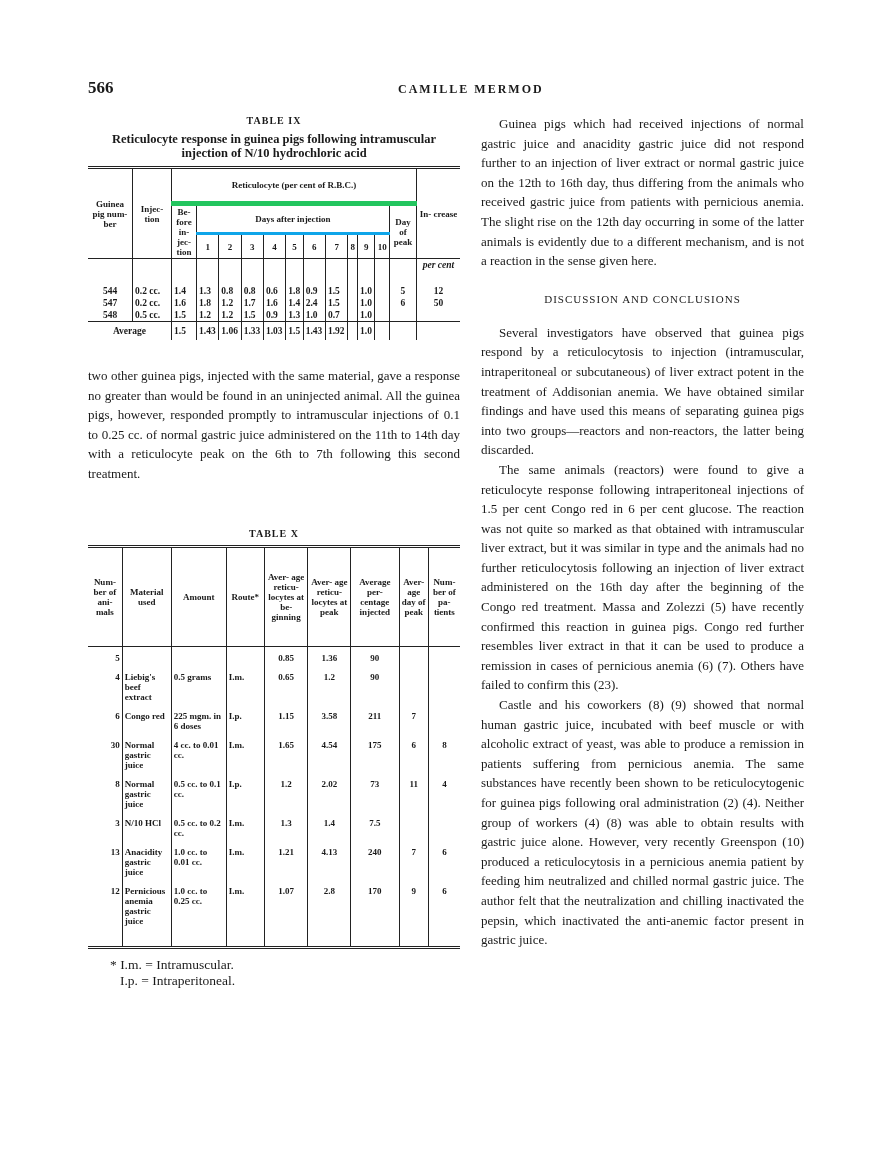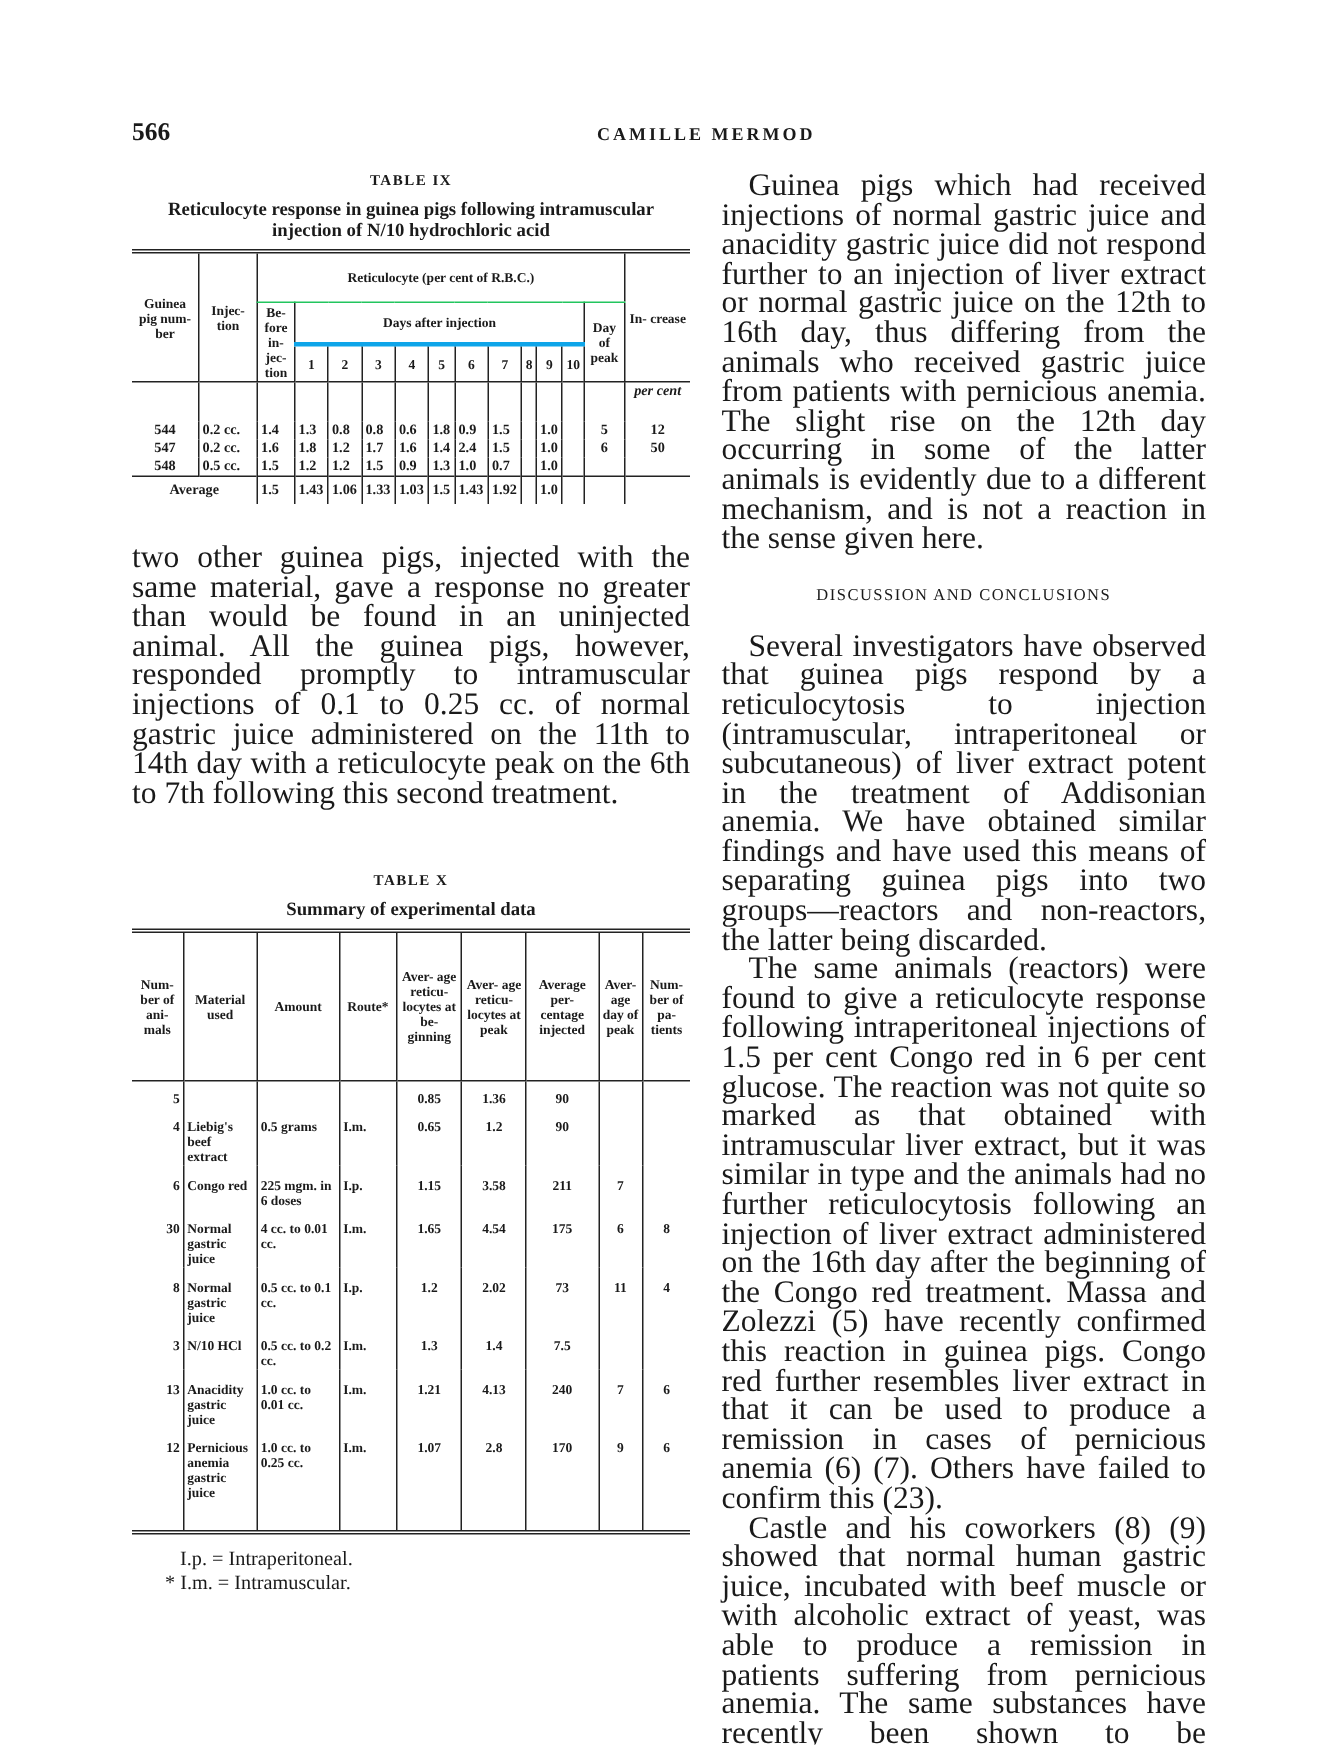--- a/index.html
+++ b/index.html
@@ -14,42 +14,42 @@
   .rule-double { border-top: 3px double #222; }
   table.data { border-collapse: collapse; width: 100%; font-size: 9px; font-weight: bold; line-height: 10px; }
   table.data th, table.data td { padding: 1px 2px; vertical-align: top; }
   table.data th { font-weight: bold; text-align: center; vertical-align: middle; }
   .vl { border-left: 1.5px solid #222; }
   .hb { border-bottom: 1.5px solid #222; }
   .ht { border-top: 1.5px solid #222; }
   .num { text-align: right; }
   .ctr { text-align: center; }
   .lft { text-align: left; }
-  .body-text { font-size: 21px; line-height: 19.6px; text-align: justify; margin: 0; }
+  .body-text { font-size: 13px; line-height: 19.6px; text-align: justify; margin: 0; }
   .indent { text-indent: 18px; }
   .section-head { text-align: center; font-size: 11px; letter-spacing: 1px; margin: 22px 0 18px 0; }
   .footnote { font-size: 13.5px; line-height: 16px; margin-top: 8px; padding-left: 22px; }
   .t9 td { font-size: 9.5px; }
 </style>
 </head>
 <body>
 
 <div class="page-number">566</div>
 <div class="running-head">CAMILLE MERMOD</div>
 
 <div class="col-left">
   <div class="table-label">TABLE IX</div>
   <div class="table-caption">Reticulocyte response in guinea pigs following intramuscular injection of N/10 hydrochloric acid</div>
   <div class="rule-double"></div>
   <table class="data t9" id="t9">
     <thead>
       <tr>
         <th rowspan="3" class="hb" style="width:40px">Guinea pig num- ber</th>
         <th rowspan="3" class="hb vl" style="width:34px">Injec- tion</th>
-        <th colspan="12" class="vl" style="height:30px; border-bottom:1px solid #22c55e"><span style="font-style:normal">Reticulocyte (per cent of R.B.C.)</span></th>
+        <th colspan="12" class="vl" style="height:30px; border-bottom:5px solid #22c55e"><span style="font-style:normal">Reticulocyte (per cent of R.B.C.)</span></th>
         <th rowspan="3" class="hb vl">In- crease</th>
       </tr>
       <tr>
         <th rowspan="2" class="hb vl" style="width:20px">Be- fore in- jec- tion</th>
         <th colspan="10" class="vl" style="height:24px; border-bottom:3px solid #0ea5e9">Days after injection</th>
         <th rowspan="2" class="hb vl" style="width:22px">Day of peak</th>
       </tr>
       <tr id="t9-days">
           <th class="hb vl">1</th>
           <th class="hb vl">2</th>
@@ -149,21 +149,20 @@
           <td class="ht vl" style="padding: 4px 2px;"></td>
         </tr>
       </tbody>
   </table>
 
   <div style="height:26px"></div>
   <p class="body-text">two other guinea pigs, injected with the same material, gave a response no greater than would be found in an uninjected animal.  All the guinea pigs, however, responded promptly to intramuscular injections of 0.1 to 0.25 cc. of normal gastric juice administered on the 11th to 14th day with a reticulocyte peak on the 6th to 7th following this second treatment.</p>
 
   <div style="height:44px"></div>
   <div class="table-label">TABLE X</div>
-  <div class="table-caption">Summary of experimental data</div>
   <div class="rule-double"></div>
   <table class="data" id="t10">
     <thead>
         <tr id="t10-head">
           <th class="hb" style="width: 34px; height: 96px;">Num- ber of ani- mals</th>
           <th class="hb vl" style="width: 46px; height: 96px;">Material used</th>
           <th class="hb vl" style="width: 60px; height: 96px;">Amount</th>
           <th class="hb vl" style="width: 36px; height: 96px;">Route*</th>
           <th class="hb vl" style="width: 44px; height: 96px;">Aver- age reticu- locytes at be- ginning</th>
           <th class="hb vl" style="width: 44px; height: 96px;">Aver- age reticu- locytes at peak</th>
@@ -258,22 +257,22 @@
           <td class="ctr vl" style="padding-top: 8px; padding-bottom: 20px; margin-left: 12px;">1.07</td>
           <td class="ctr vl" style="padding-top: 8px; padding-bottom: 20px;">2.8</td>
           <td class="ctr vl" style="padding-top: 8px; padding-bottom: 20px;">170</td>
           <td class="ctr vl" style="padding-top: 8px; padding-bottom: 20px;">9</td>
           <td class="ctr vl" style="padding-top: 8px; padding-bottom: 20px;">6</td>
         </tr>
       </tbody>
   </table>
   <div class="rule-double"></div>
   <div class="footnote">
+    <div>* I.m. = Intramuscular.</div>
     <div style="padding-left:10px">I.p. = Intraperitoneal.</div>
-    <div>* I.m. = Intramuscular.</div>
   </div>
 </div>
 
 <div class="col-right">
   <p class="body-text indent">Guinea pigs which had received injections of normal gastric juice and anacidity gastric juice did not respond further to an injection of liver extract or normal gastric juice on the 12th to 16th day, thus differing from the animals who received gastric juice from patients with pernicious anemia. The slight rise on the 12th day occurring in some of the latter animals is evidently due to a different mechanism, and is not a reaction in the sense given here.</p>
   <div class="section-head">DISCUSSION AND CONCLUSIONS</div>
   <p class="body-text indent">Several investigators have observed that guinea pigs respond by a reticulocytosis to injection (intramuscular, intraperitoneal or subcutaneous) of liver extract potent in the treatment of Addisonian anemia.  We have obtained similar findings and have used this means of separating guinea pigs into two groups—reactors and non-reactors, the latter being discarded.</p>
   <p class="body-text indent">The same animals (reactors) were found to give a reticulocyte response following intraperitoneal injections of 1.5 per cent Congo red in 6 per cent glucose.  The reaction was not quite so marked as that obtained with intramuscular liver extract, but it was similar in type and the animals had no further reticulocytosis following an injection of liver extract administered on the 16th day after the beginning of the Congo red treatment. Massa and Zolezzi (5) have recently confirmed this reaction in guinea pigs.  Congo red further resembles liver extract in that it can be used to produce a remission in cases of pernicious anemia (6) (7).  Others have failed to confirm this (23).</p>
   <p class="body-text indent">Castle and his coworkers (8) (9) showed that normal human gastric juice, incubated with beef muscle or with alcoholic extract of yeast, was able to produce a remission in patients suffering from pernicious anemia.  The same substances have recently been shown to be reticulocytogenic for guinea pigs following oral administration (2) (4). Neither group of workers (4) (8) was able to obtain results with gastric juice alone.  However, very recently Greenspon (10) produced a reticulocytosis in a pernicious anemia patient by feeding him neutralized and chilled normal gastric juice. The author felt that the neutralization and chilling inactivated the pepsin, which inactivated the anti-anemic factor present in gastric juice.</p>
 </div>

